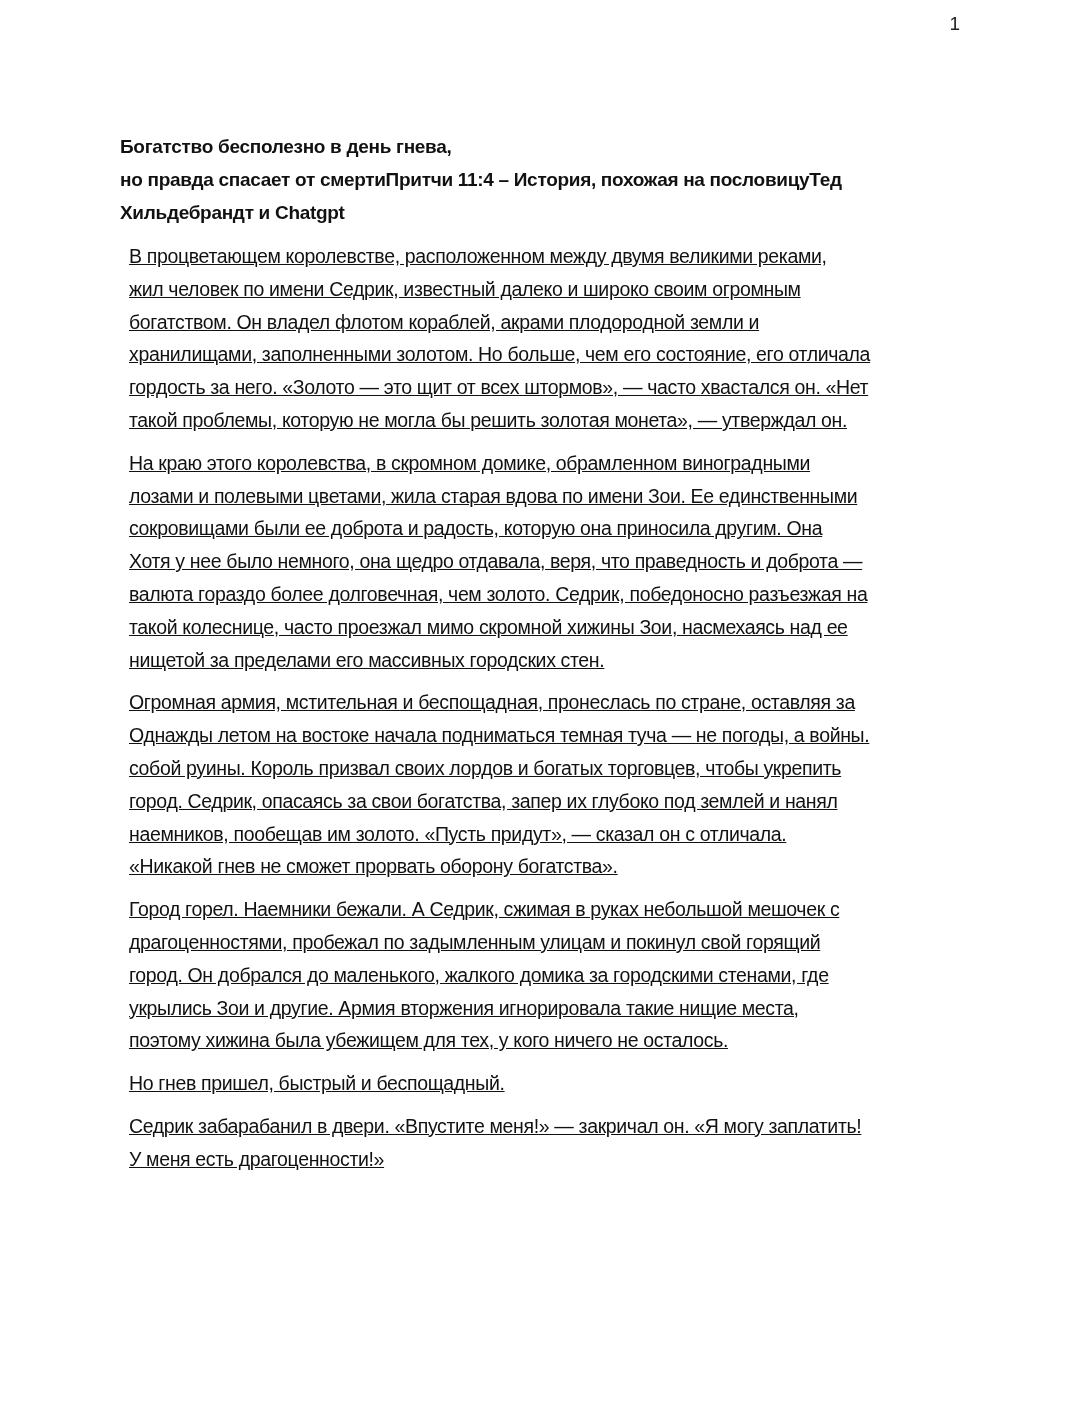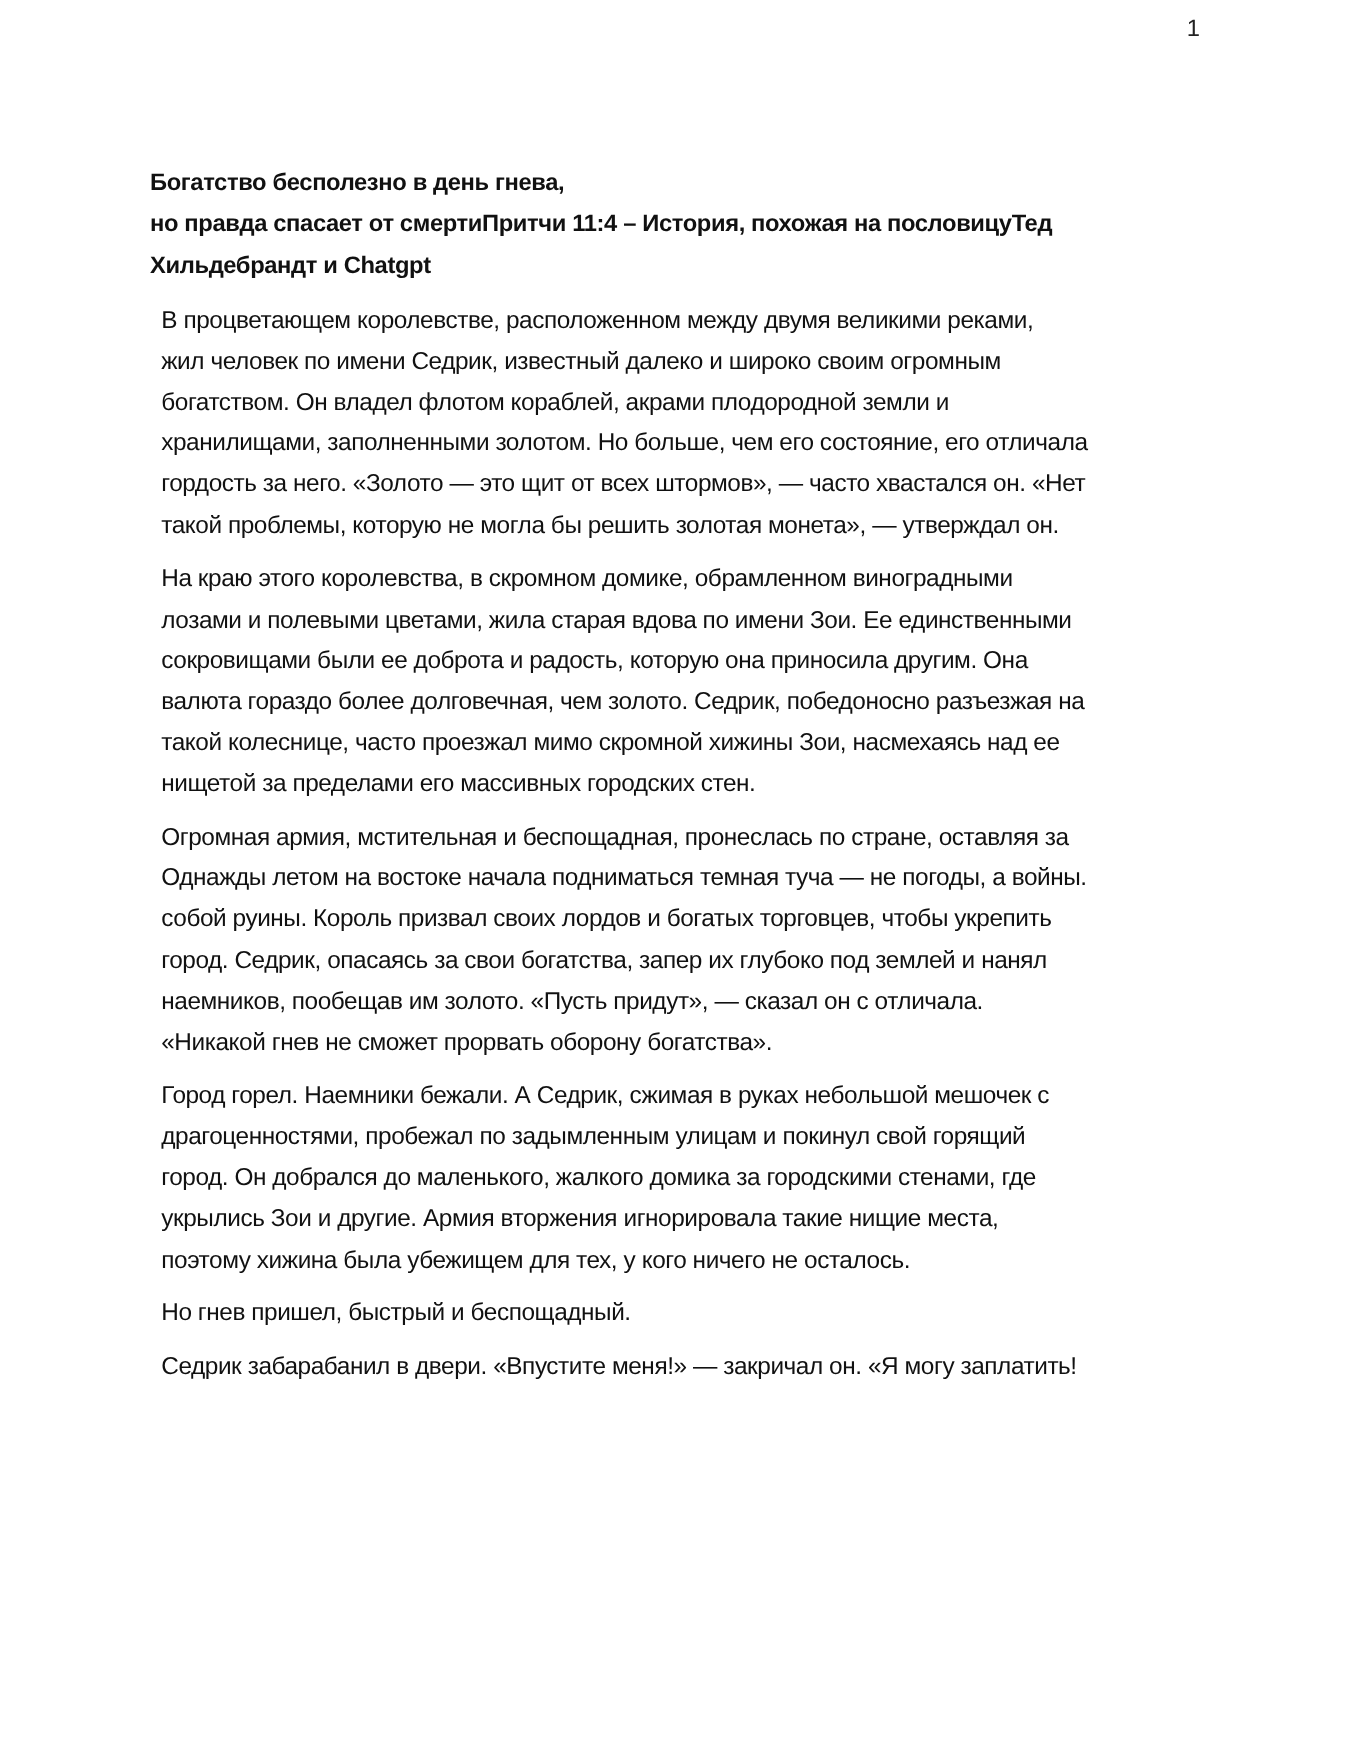--- a/index.html
+++ b/index.html
@@ -39,20 +39,21 @@
       position: absolute;
       top: 240px;
       left: 129px;
       width: 830px;
       font-size: 19.5px;
       line-height: 32.8px;
       letter-spacing: -0.35px;
     }
     .para {
       margin: 0 0 10px 0;
+      text-decoration: underline;
     }
     .para .line {
       display: block;
       white-space: nowrap;
     }
   </style>
 </head>
 <body>
 
 <div class="page-number">1</div>
@@ -69,20 +70,21 @@
     <span class="line">жил человек по имени Седрик, известный далеко и широко своим огромным</span>
     <span class="line">богатством. Он владел флотом кораблей, акрами плодородной земли и</span>
     <span class="line">хранилищами, заполненными золотом. Но больше, чем его состояние, его отличала</span>
     <span class="line">гордость за него. «Золото — это щит от всех штормов», — часто хвастался он. «Нет</span>
     <span class="line">такой проблемы, которую не могла бы решить золотая монета», — утверждал он.</span>
   </p>
   <p class="para">
     <span class="line">На краю этого королевства, в скромном домике, обрамленном виноградными</span>
     <span class="line">лозами и полевыми цветами, жила старая вдова по имени Зои. Ее единственными</span>
     <span class="line">сокровищами были ее доброта и радость, которую она приносила другим. Она</span>
+    <span class="line">Хотя у нее было немного, она щедро отдавала, веря, что праведность и доброта —</span>
     <span class="line">валюта гораздо более долговечная, чем золото. Седрик, победоносно разъезжая на</span>
     <span class="line">такой колеснице, часто проезжал мимо скромной хижины Зои, насмехаясь над ее</span>
     <span class="line">нищетой за пределами его массивных городских стен.</span>
   </p>
   <p class="para">
     <span class="line">Огромная армия, мстительная и беспощадная, пронеслась по стране, оставляя за</span>
     <span class="line">Однажды летом на востоке начала подниматься темная туча — не погоды, а войны.</span>
     <span class="line">собой руины. Король призвал своих лордов и богатых торговцев, чтобы укрепить</span>
     <span class="line">город. Седрик, опасаясь за свои богатства, запер их глубоко под землей и нанял</span>
     <span class="line">наемников, пообещав им золото. «Пусть придут», — сказал он с отличала.</span>
@@ -93,14 +95,15 @@
     <span class="line">драгоценностями, пробежал по задымленным улицам и покинул свой горящий</span>
     <span class="line">город. Он добрался до маленького, жалкого домика за городскими стенами, где</span>
     <span class="line">укрылись Зои и другие. Армия вторжения игнорировала такие нищие места,</span>
     <span class="line">поэтому хижина была убежищем для тех, у кого ничего не осталось.</span>
   </p>
   <p class="para">
     <span class="line">Но гнев пришел, быстрый и беспощадный.</span>
   </p>
   <p class="para">
     <span class="line">Седрик забарабанил в двери. «Впустите меня!» — закричал он. «Я могу заплатить!</span>
+    <span class="line">У меня есть драгоценности!»</span>
   </p>
 </div>
 
 </body></html>

